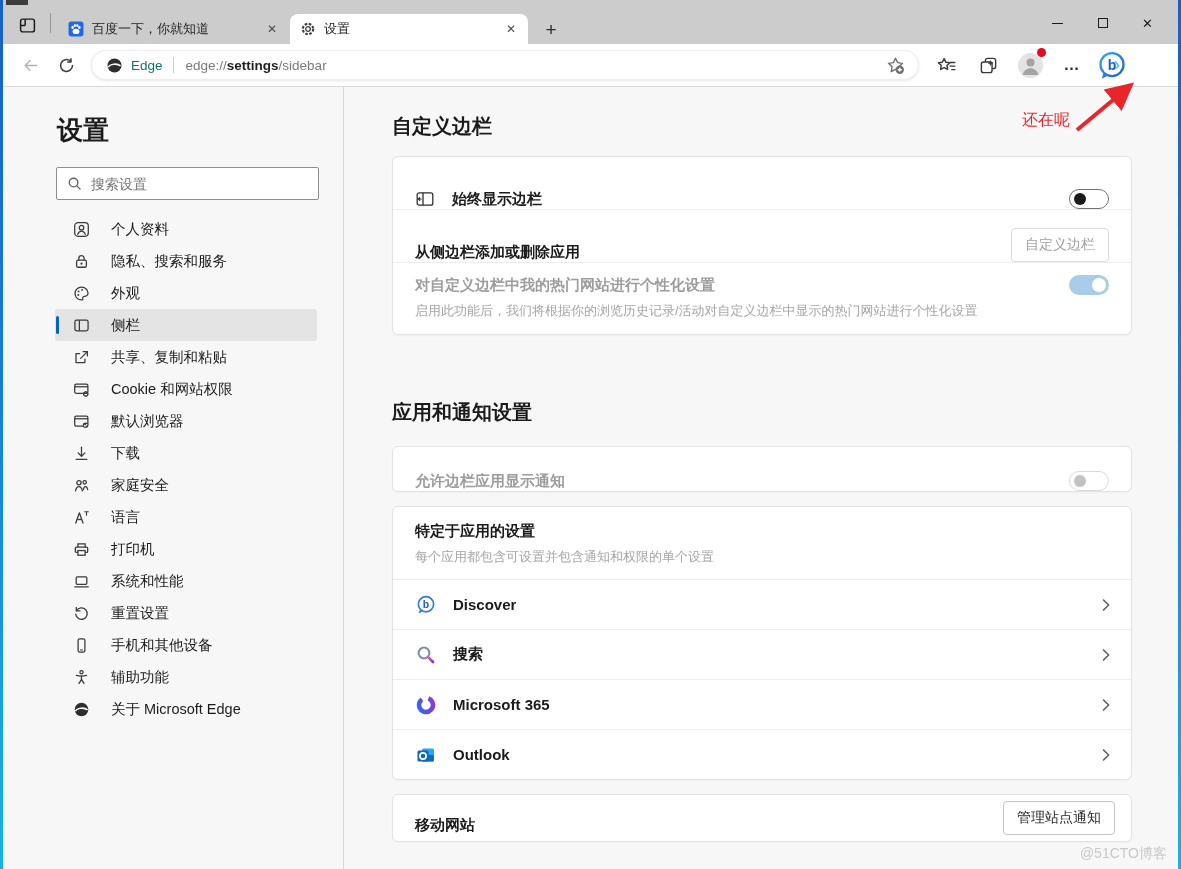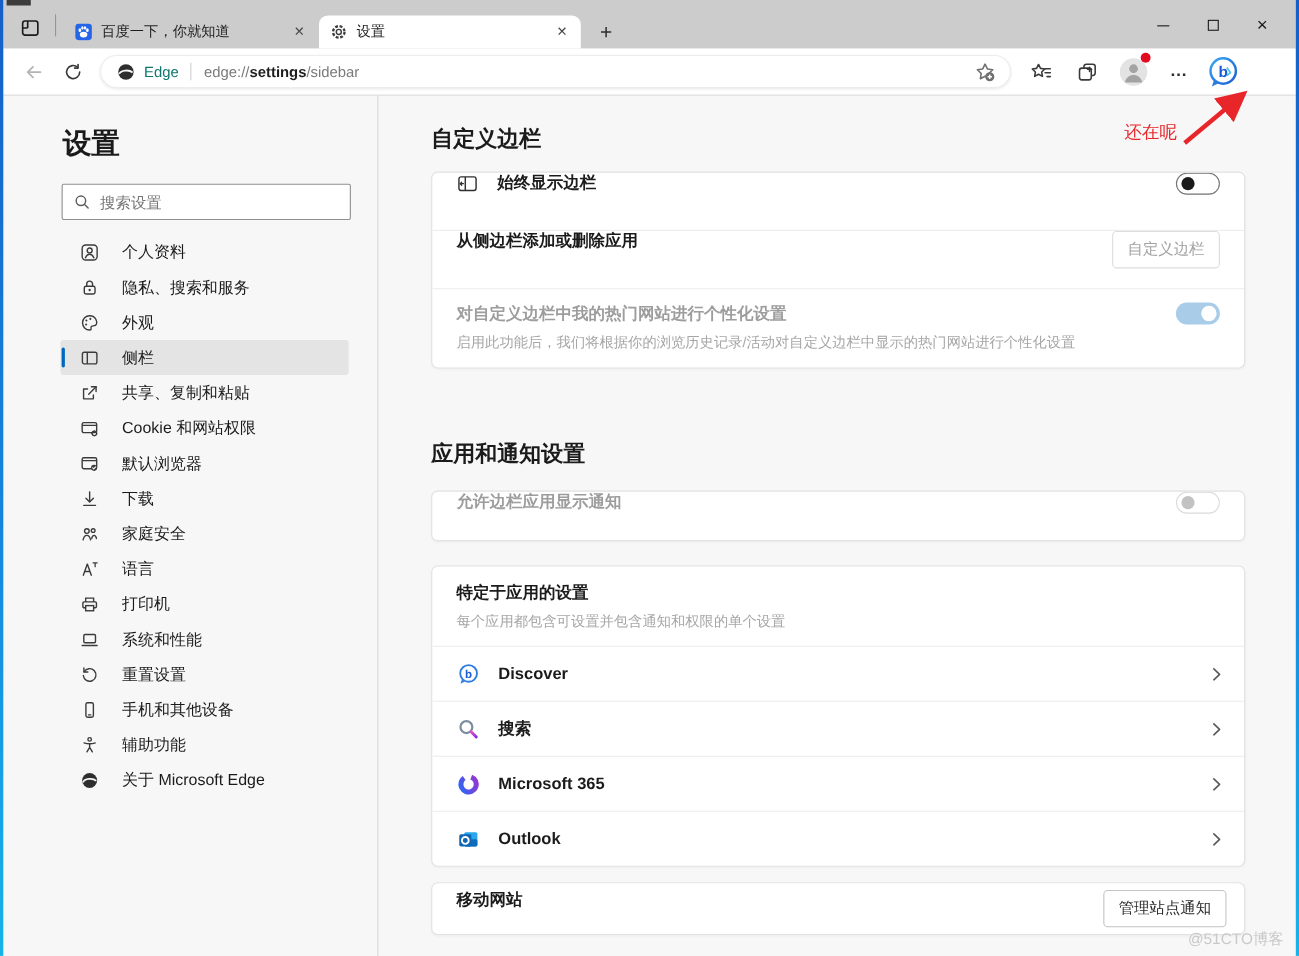--- a/index.html
+++ b/index.html
@@ -57,21 +57,21 @@
   .nav-item .nav-ic { width:17px; height:17px; flex:0 0 17px; display:flex; }
   .nav-item.active { background:#e4e4e4; }
   .nav-item.active::before { content:''; position:absolute; left:1px; top:7px; bottom:7px; width:3px; border-radius:2px; background:#0067c0; }
 
   .main-pane { flex:1; position:relative; padding-left:48px; }
   .main-col { width:740px; }
   .section-heading { font-size:20px; font-weight:bold; color:#1b1b1b; }
   .h-customize { margin-top:26px; }
   .h-apps { margin-top:64px; }
   .card { margin-top:16px; background:#fff; border:1px solid #e2e2e2; border-radius:6px; overflow:hidden; box-shadow:0 1px 2px rgba(0,0,0,.03); }
-  .card-row { display:flex; align-items:flex-start; min-height:52px; padding:0 22px; }
+  .card-row { display:flex; align-items:flex-end; min-height:52px; padding:0 22px; }
   .row-divider { height:1px; background:#ededed; }
   .row-label { font-size:15px; font-weight:bold; color:#1b1b1b; }
   .row-label.disabled { color:#9d9d9d; }
   .row-desc { font-size:13px; color:#a6a6a6; margin-top:7px; }
   .lead-icon { width:20px; height:20px; margin-right:17px; flex:0 0 20px; display:flex; }
   .spacer { flex:1; }
   .row-stack { padding:12px 22px 14px; }
   .row-stack .stack-top { display:flex; align-items:center; }
 
   
@@ -452,21 +452,21 @@
       <div class="card" style="margin-top:20px">
         <div class="card-row" style="min-height:44px">
           <span class="row-label disabled">允许边栏应用显示通知</span>
           <span class="spacer"></span>
           <span class="toggle off-disabled">
               <span class="knob"></span>
             </span>
         </div>
       </div>
 
-      <div class="card" style="margin-top:22px">
+      <div class="card" style="margin-top:14px">
         <div class="apps-header">
           <div class="row-label">特定于应用的设置</div>
           <div class="row-desc">每个应用都包含可设置并包含通知和权限的单个设置</div>
         </div>
         <div class="row-divider"></div>
 
         <div class="app-row">
           <span class="app-icon">
             <svg viewBox="0 0 22 22" width="22" height="22">
                 <circle cx="11" cy="10.2" r="7.6" fill="#fff" stroke="#2e7ce0" stroke-width="1.7"></circle>

